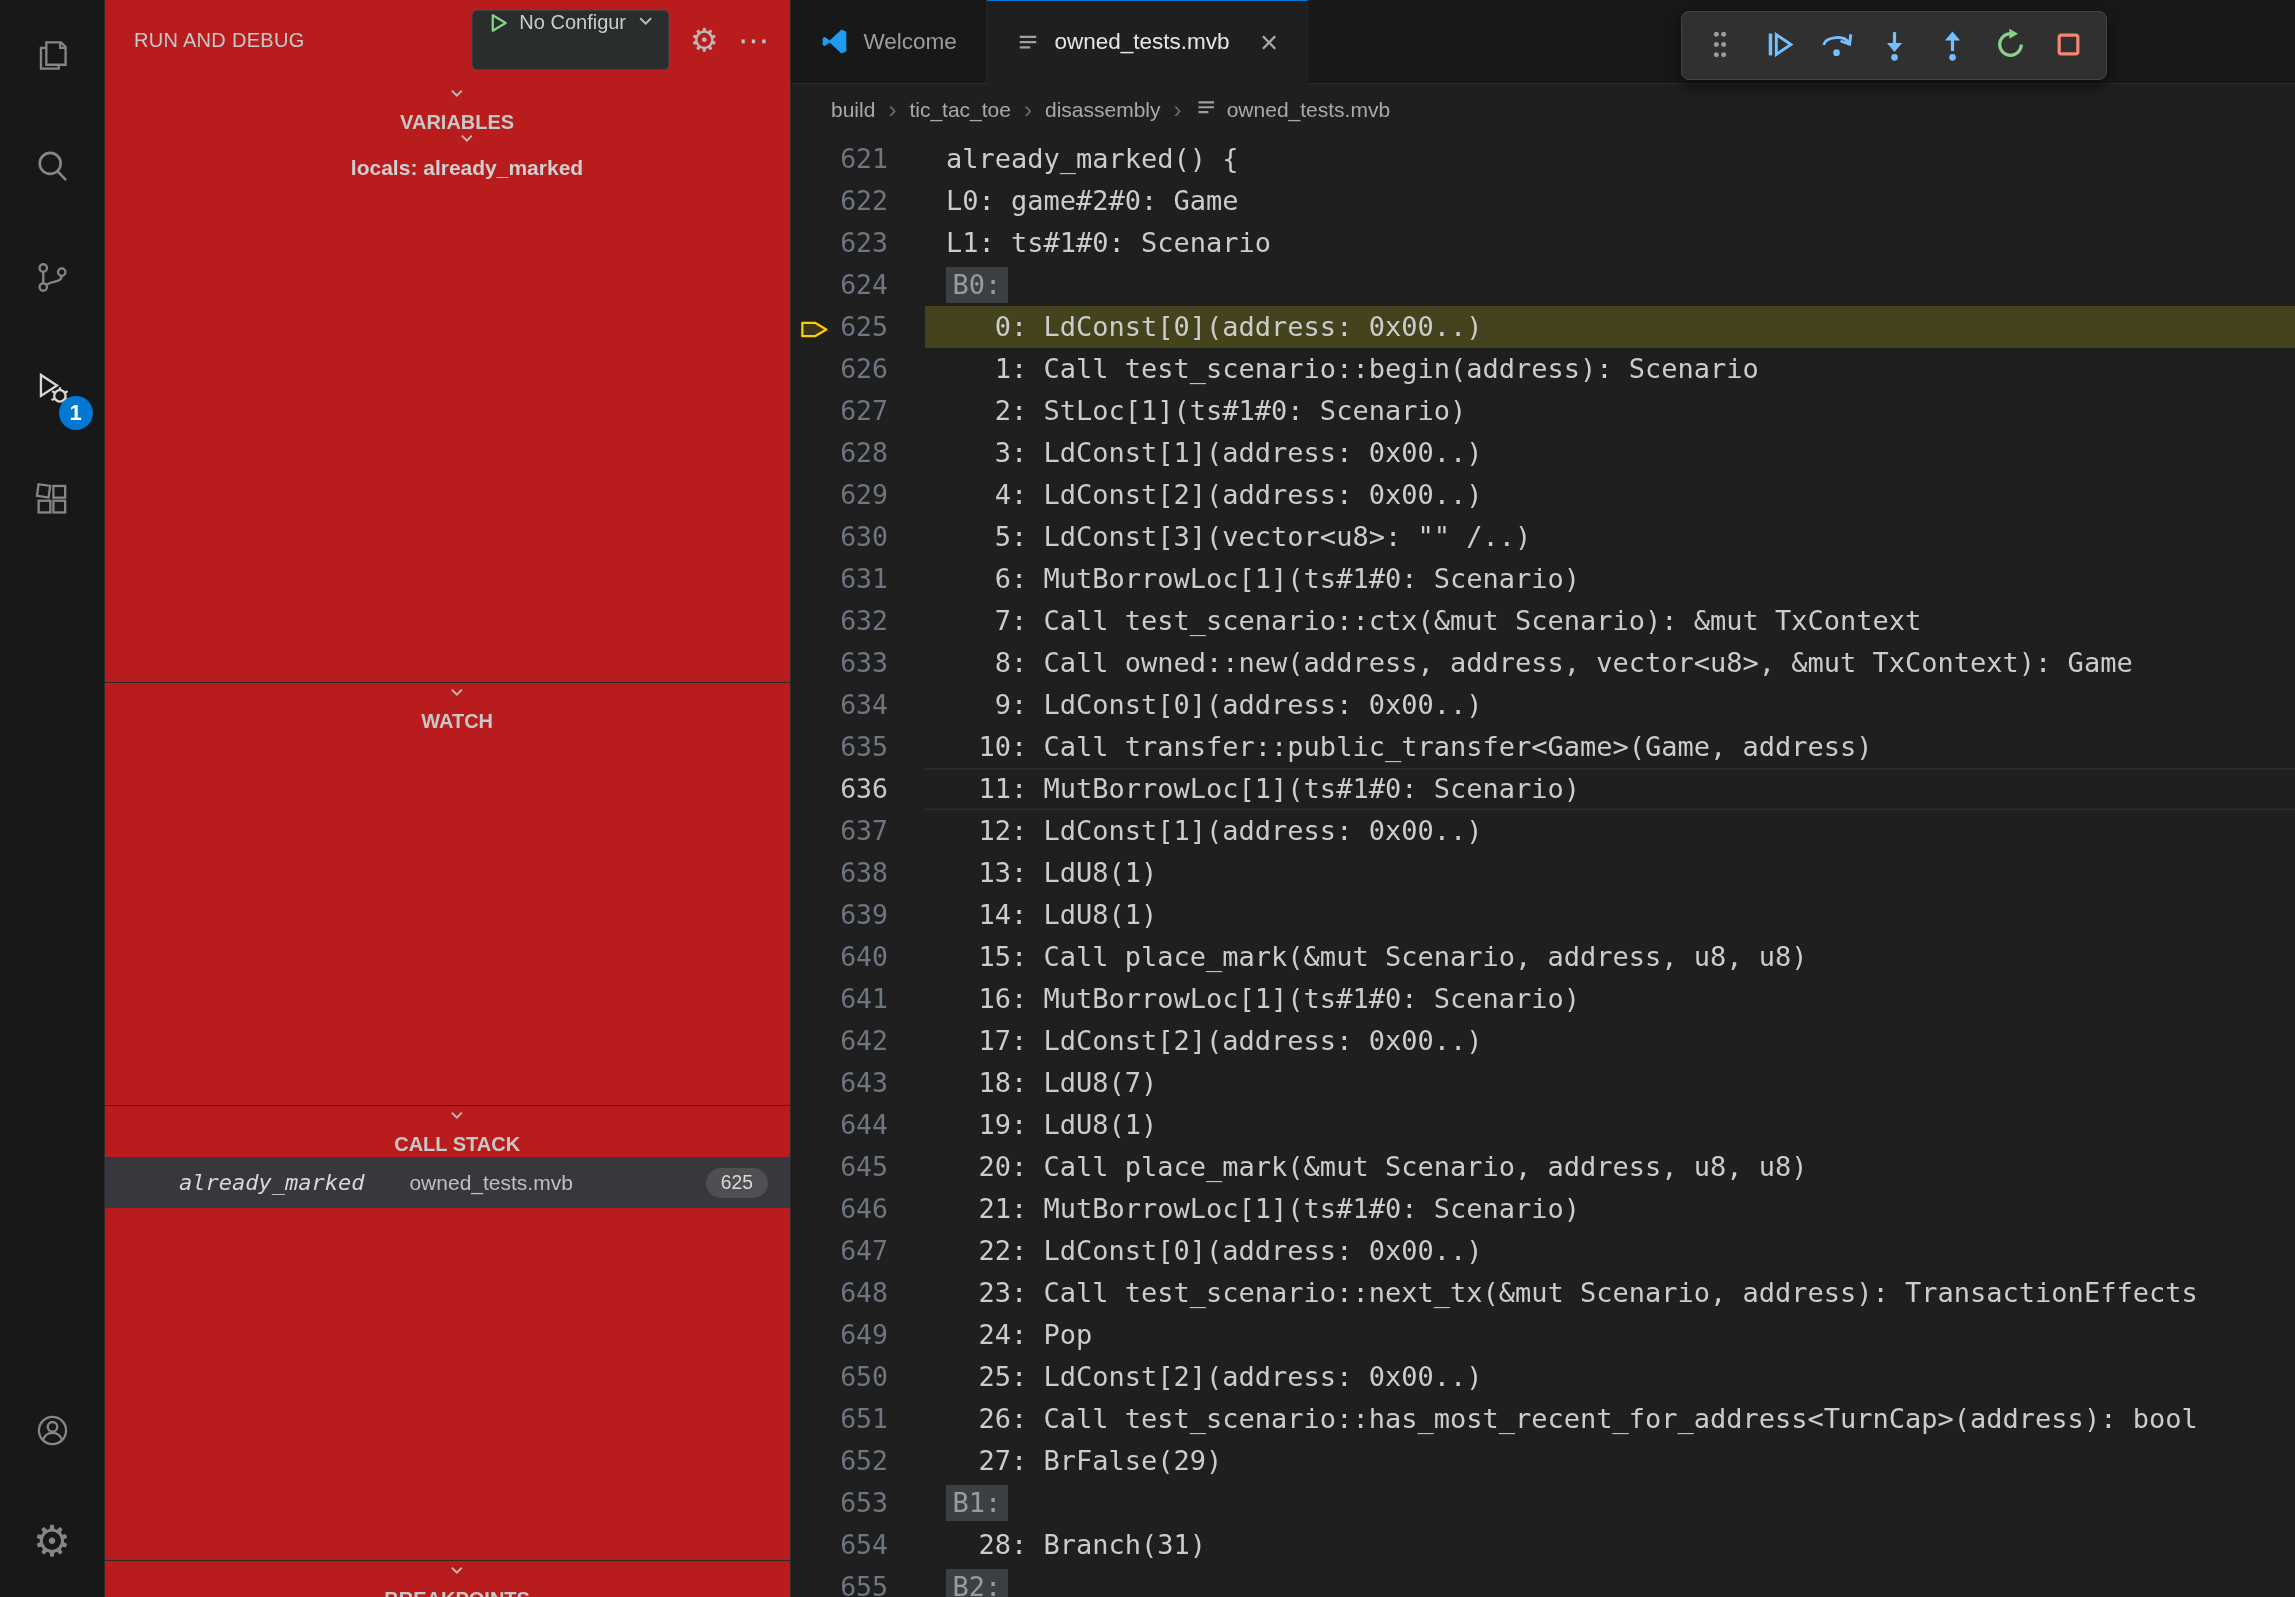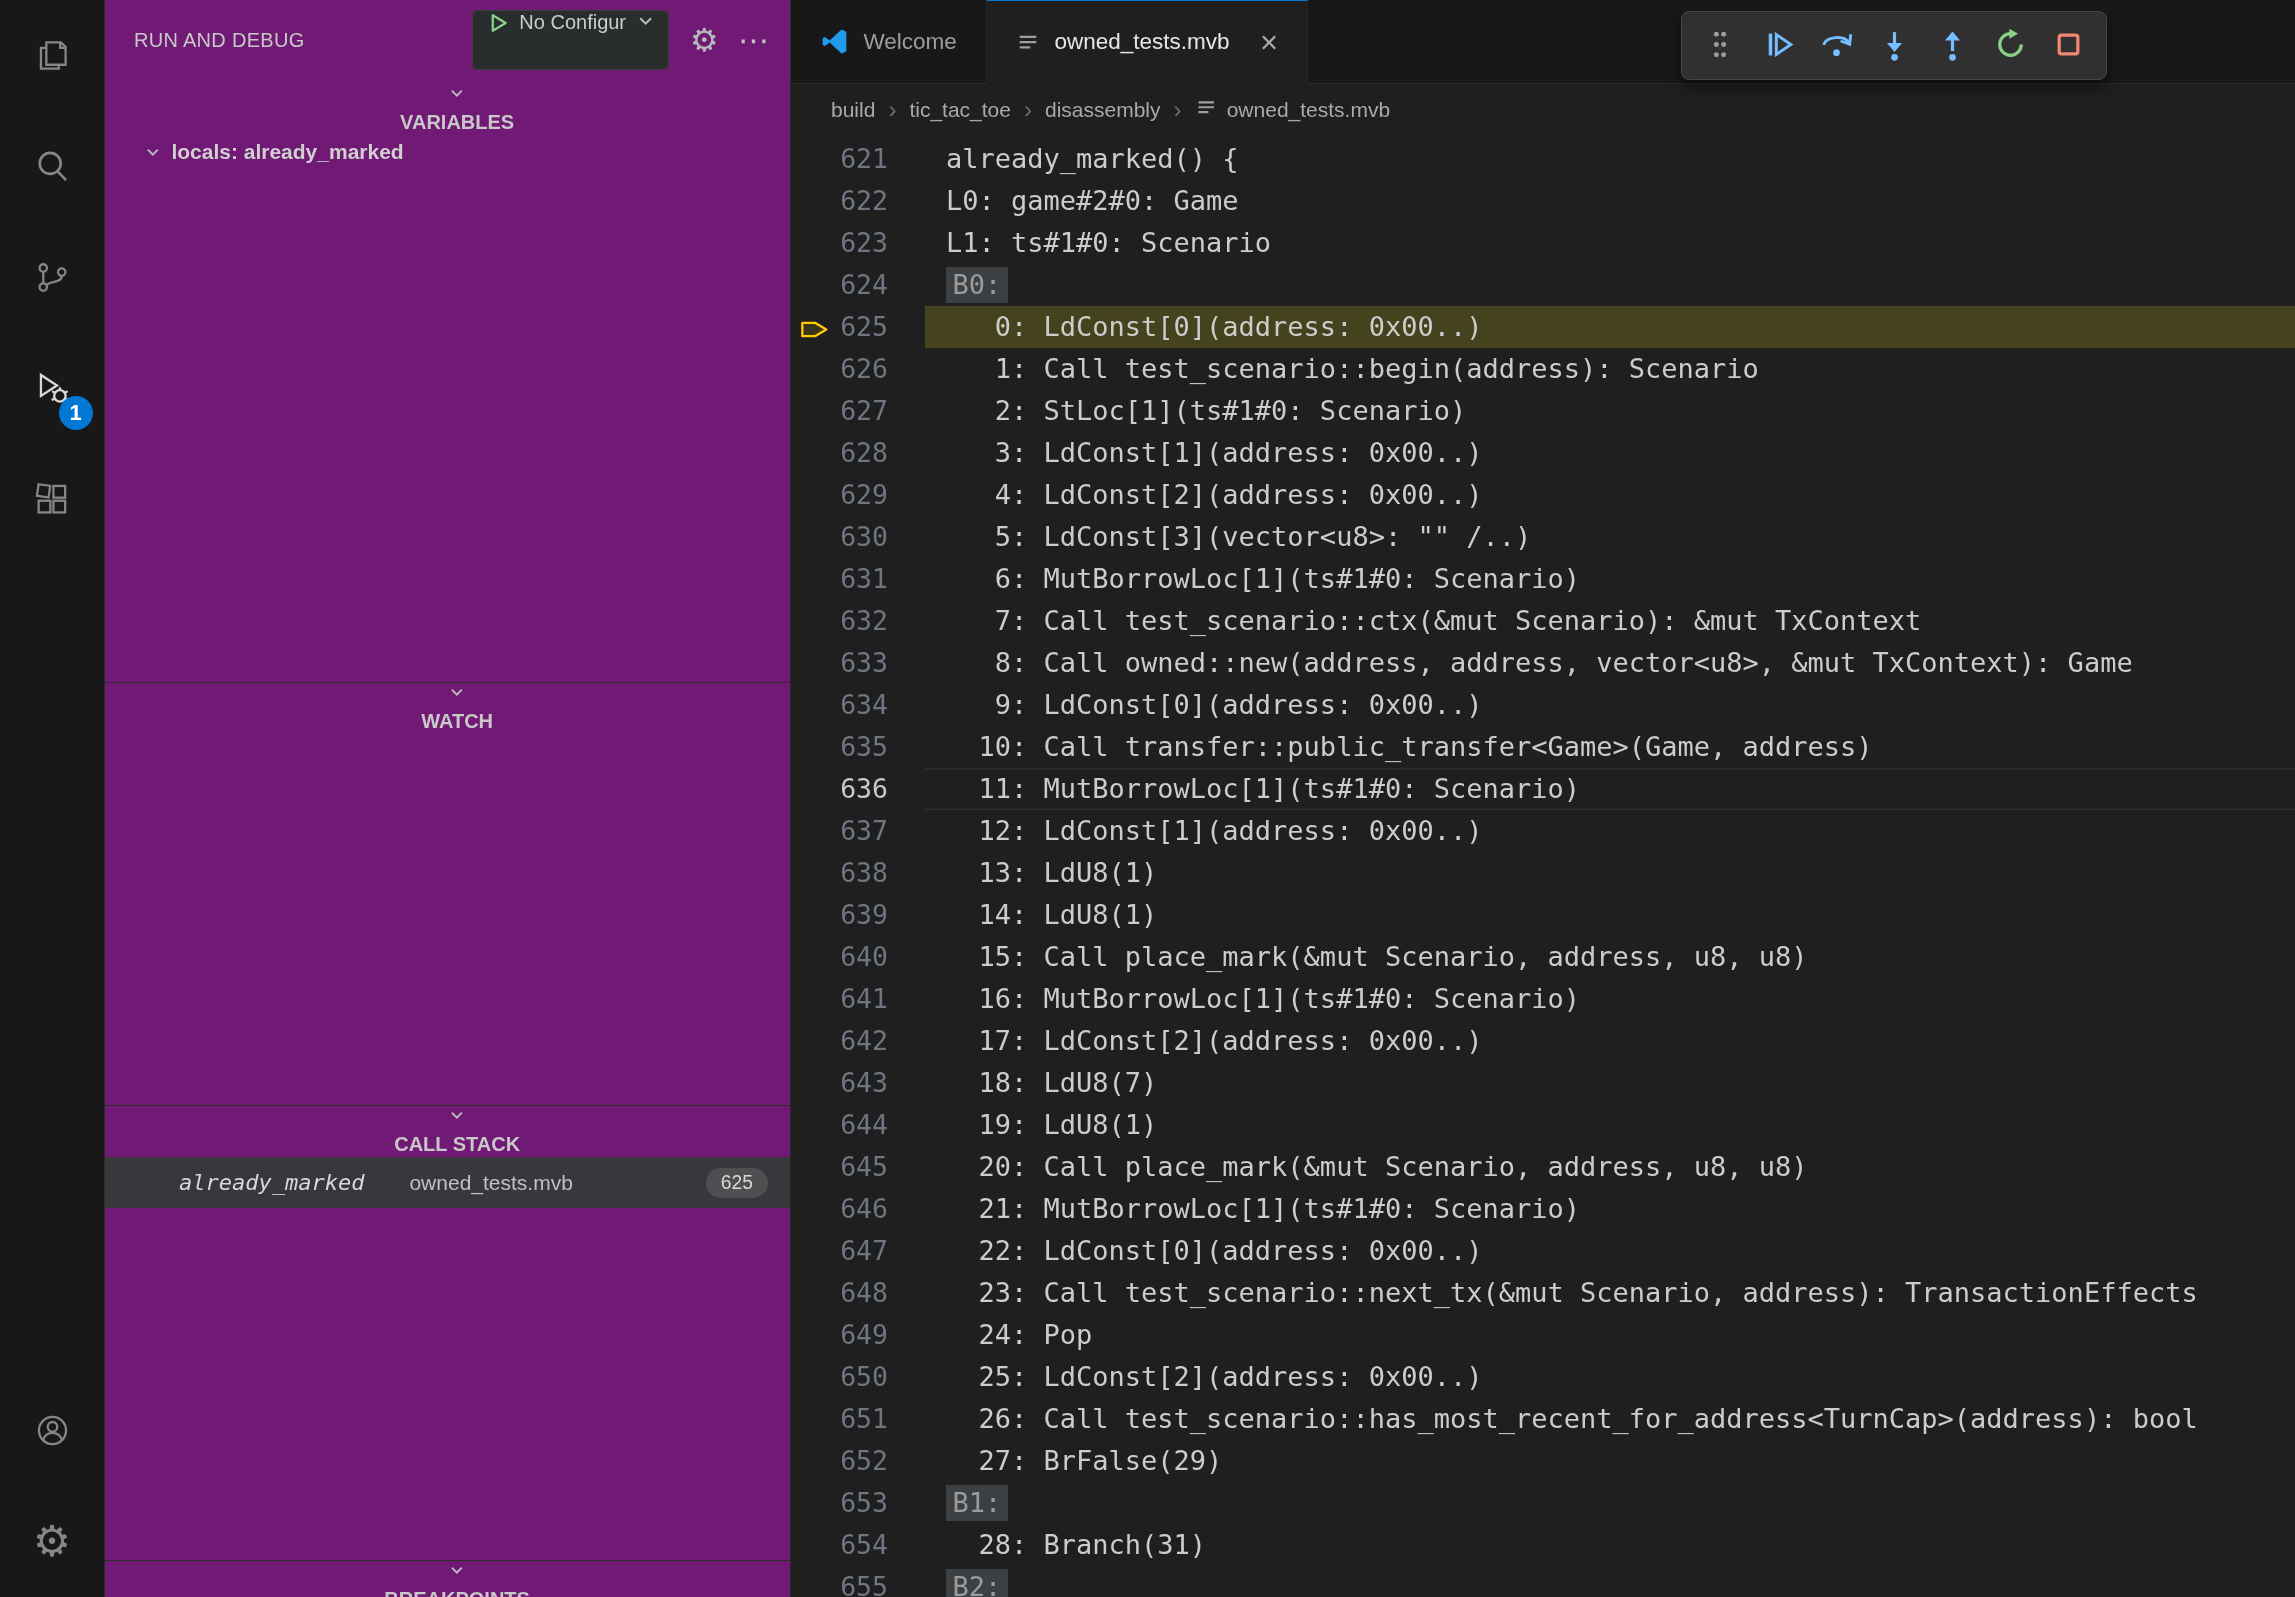--- a/index.html
+++ b/index.html
@@ -18,36 +18,36 @@
              position:relative; color:#868686; cursor:pointer; }
   .ab-item.active { color:#d9d9d9; }
   .ab-item svg { display:block; }
   .ab-bottom { margin-top:auto; }
   .badge { position:absolute; right:11.3px; bottom:14.5px; min-width:34px; height:34px;
            border-radius:17px; background:#0078d4; color:#ffffff; font-size:22px; font-weight:600;
            display:flex; align-items:center; justify-content:center; padding:0 4.8px; }
   .gear-char { font-family:"DejaVu Sans", sans-serif; font-size:43px; line-height:1; }
 
   
-  .sidebar { width:686px; flex:none; background:#701a75; border-right:0.8px solid #2b2b2b; position:relative; }
+  .sidebar { width:686px; flex:none; background:#b91c1c; border-right:0.8px solid #2b2b2b; position:relative; }
   .sb-header { height:80px; display:flex; align-items:center; padding:0 21px 0 29px; }
   .sb-title { font-size:20px; color:#c8c8c8; letter-spacing:0.3px; white-space:nowrap; font-weight:500; }
   .run-config { margin-left:auto; height:60px; display:flex; align-items:flex-start; gap:9.7px;
                 background:#2a2d2e; border:0.8px solid #3e3e3e; border-radius:4.8px; padding:0 13px;
                 max-width:265px; cursor:pointer; }
   .cfg-label { font-size:20px; color:#cccccc; white-space:nowrap; overflow:hidden; }
   .sb-gear { margin-left:21px; font-family:"DejaVu Sans", sans-serif; font-size:32px; color:#b8b8b8; cursor:pointer; line-height:1; }
   .sb-more { margin-left:19.3px; font-size:31px; color:#c0c0c0; cursor:pointer; line-height:1; }
 
   .sec { position:absolute; left:0; right:0; display:flex; align-items:center; gap:9.7px;
          padding-left:19.3px; font-weight:700; font-size:20px; color:#c8c8c8; cursor:pointer;flex-direction:column; }
   .hdr-var   { top:84px;  height:45px; }
   .locals-row{ position:absolute; top:129px; left:0; right:0; height:45px; display:flex;
                align-items:center; gap:9.7px; padding-left:39px; font-weight:700; font-size:21px;
-               color:#d0d0d0; cursor:pointer; }
+               color:#d0d0d0; cursor:pointer;flex-direction:column; }
   .hdr-watch { top:682px;  height:47px; border-top:0.8px solid #2b2b2b; }
   .hdr-cs    { top:1105px; height:47px; border-top:0.8px solid #2b2b2b; }
   .cs-status { margin-left:auto; margin-right:24px; font-size:18.5px; font-weight:700; color:#dcdcdc; }
   .frame-row { position:absolute; top:1157px; height:51px; left:0; right:0; background:#37373d;
                display:flex; align-items:center; padding:0 22.5px 0 74px; cursor:pointer; }
   .frame-fn  { font-family:"DejaVu Sans Mono", monospace; font-size:22px; color:#d8d8d8; font-style:italic; }
   .frame-file{ margin-left:45px; font-size:21px; color:#c0c0c0; }
   .frame-badge{ margin-left:auto; background:#4f4f52; border-radius:17.7px; padding:4px 14.5px;
                 font-size:19.3px; color:#dadada; }
   .hdr-bp    { top:1560px; height:37px; border-top:0.8px solid #2b2b2b; }

